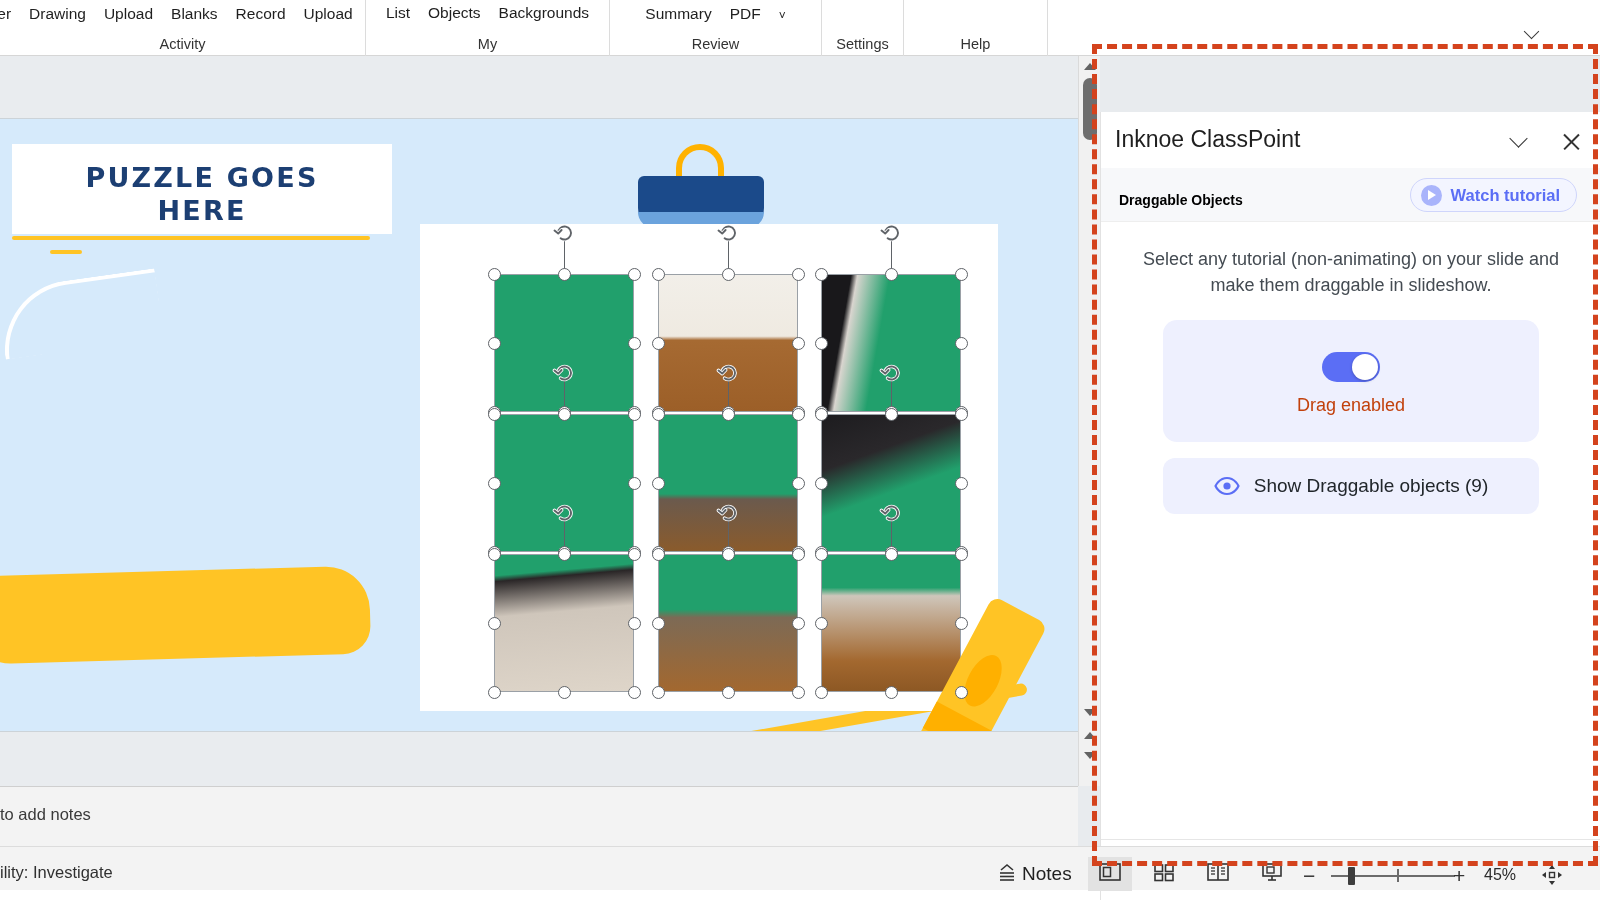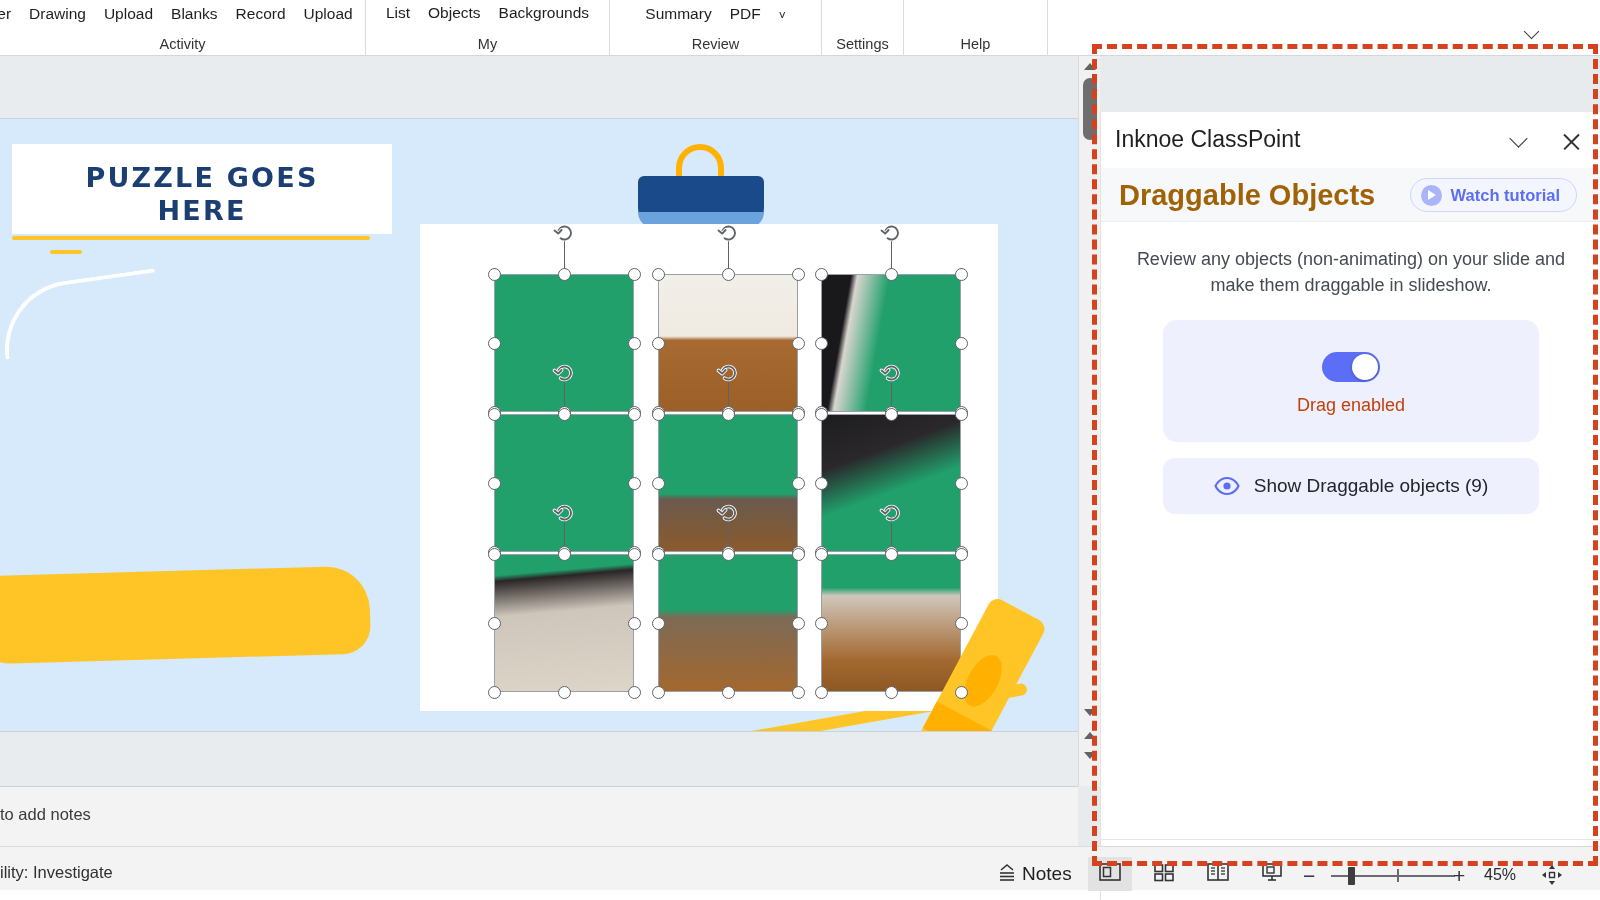--- a/index.html
+++ b/index.html
@@ -207,22 +207,22 @@
     width: 21px; height: 1.8px; background: #333;
   }
   .cp-close:before { transform: rotate(45deg); }
   .cp-close:after  { transform: rotate(-45deg); }
 
   .cp-subbar {
     position: absolute; left: 0; top: 56px; width: 500px; height: 54px;
     background: #f7f8fa; border-bottom: 1px solid #eeeeee;
   }
   .cp-section-title {
-    position: absolute; left: 18px; top: 11px;
-    font-size: 29px; font-weight: 700; color: #a16207;
+    position: absolute; left: 18px; top: 24px;
+    font-size: 14px; font-weight: 700; color: #000000;
   }
   .cp-tutorial {
     position: absolute; right: 24px; top: 10px;
     height: 34px; padding: 0 16px 0 10px;
     border: 1px solid #cfd5fb; border-radius: 18px;
     background: #f3f5ff; display: flex; align-items: center; gap: 9px;
     cursor: pointer;
   }
   .cp-tutorial .lbl { font-size: 16.5px; font-weight: 700; color: #5b6ef5; }
   .play-ic {
@@ -611,21 +611,21 @@
       <div class="cp-subbar">
         <div class="cp-section-title">Draggable Objects</div>
         <div class="cp-tutorial">
           <span class="play-ic">
               <i></i>
             </span>
           <span class="lbl">Watch tutorial</span>
         </div>
       </div>
 
-      <div class="cp-desc">Review any objects (non-animating) on your slide and make them draggable in slideshow.</div>
+      <div class="cp-desc">Select any tutorial (non-animating) on your slide and make them draggable in slideshow.</div>
 
       <div class="cp-toggle-card">
         <div class="cp-switch">
           <span class="knob"></span>
         </div>
         <div class="cp-switch-label">Drag enabled</div>
       </div>
 
       <div class="cp-show-btn">
         <span class="eye-ic">

